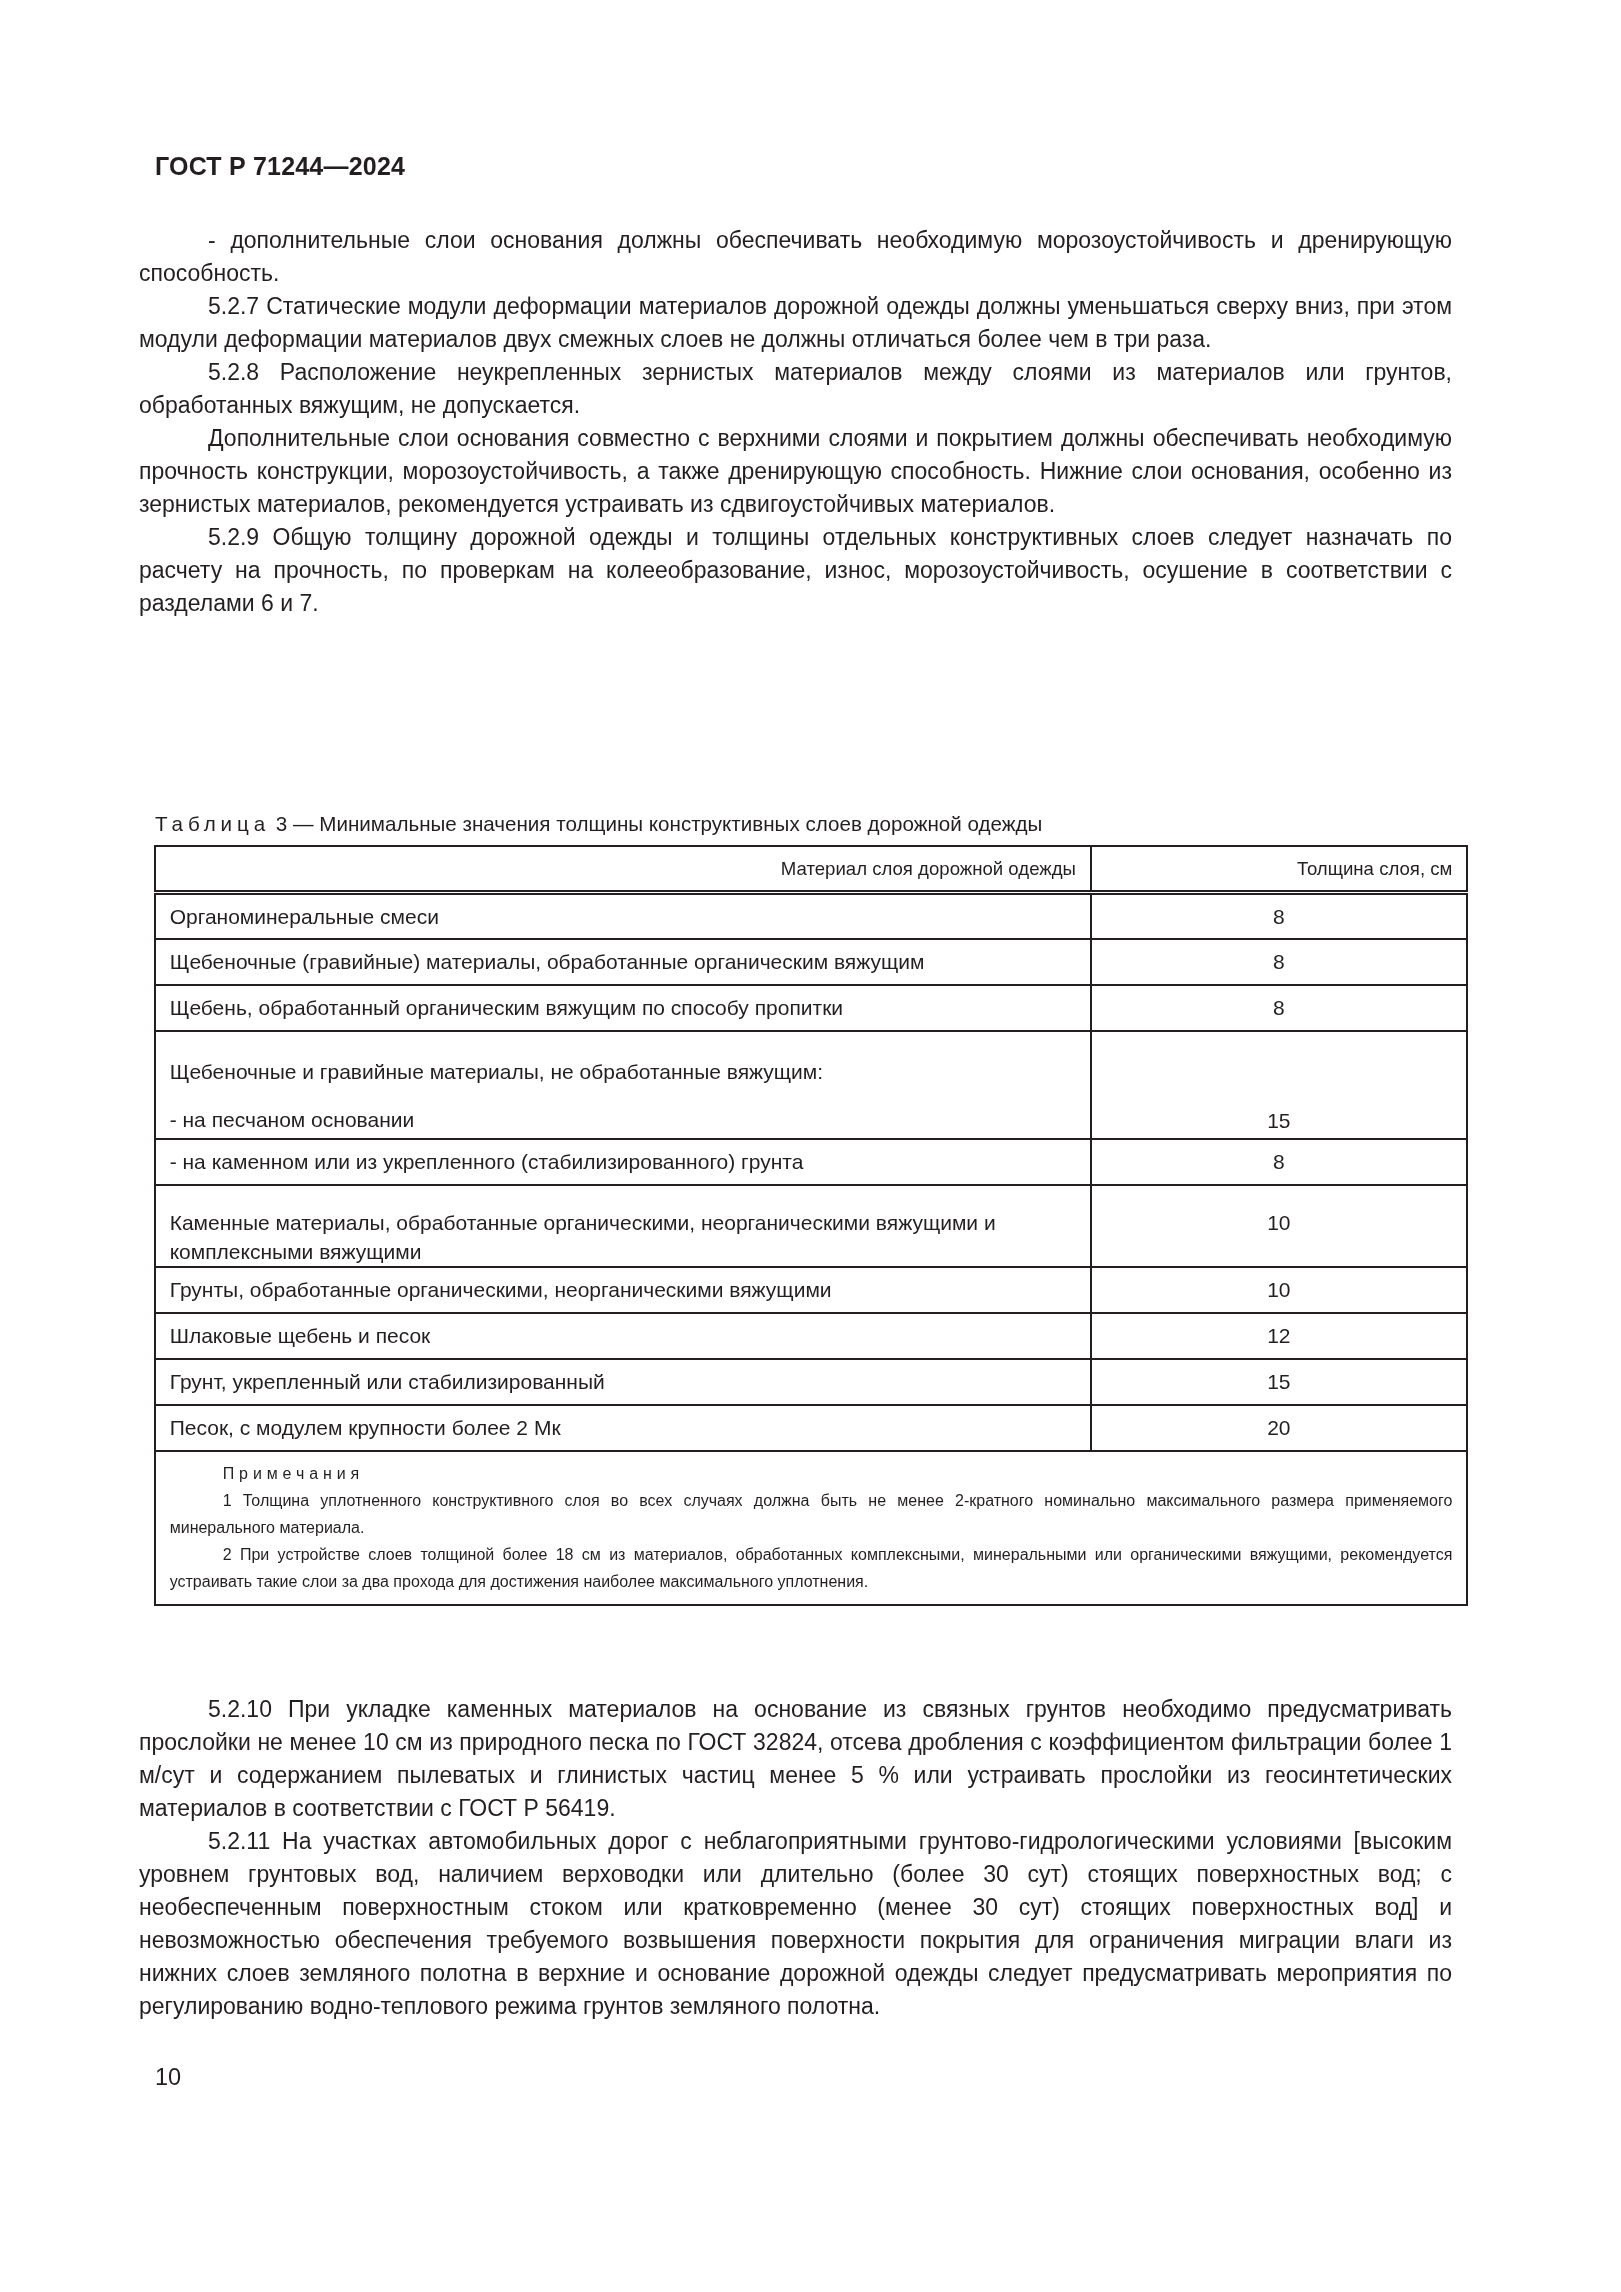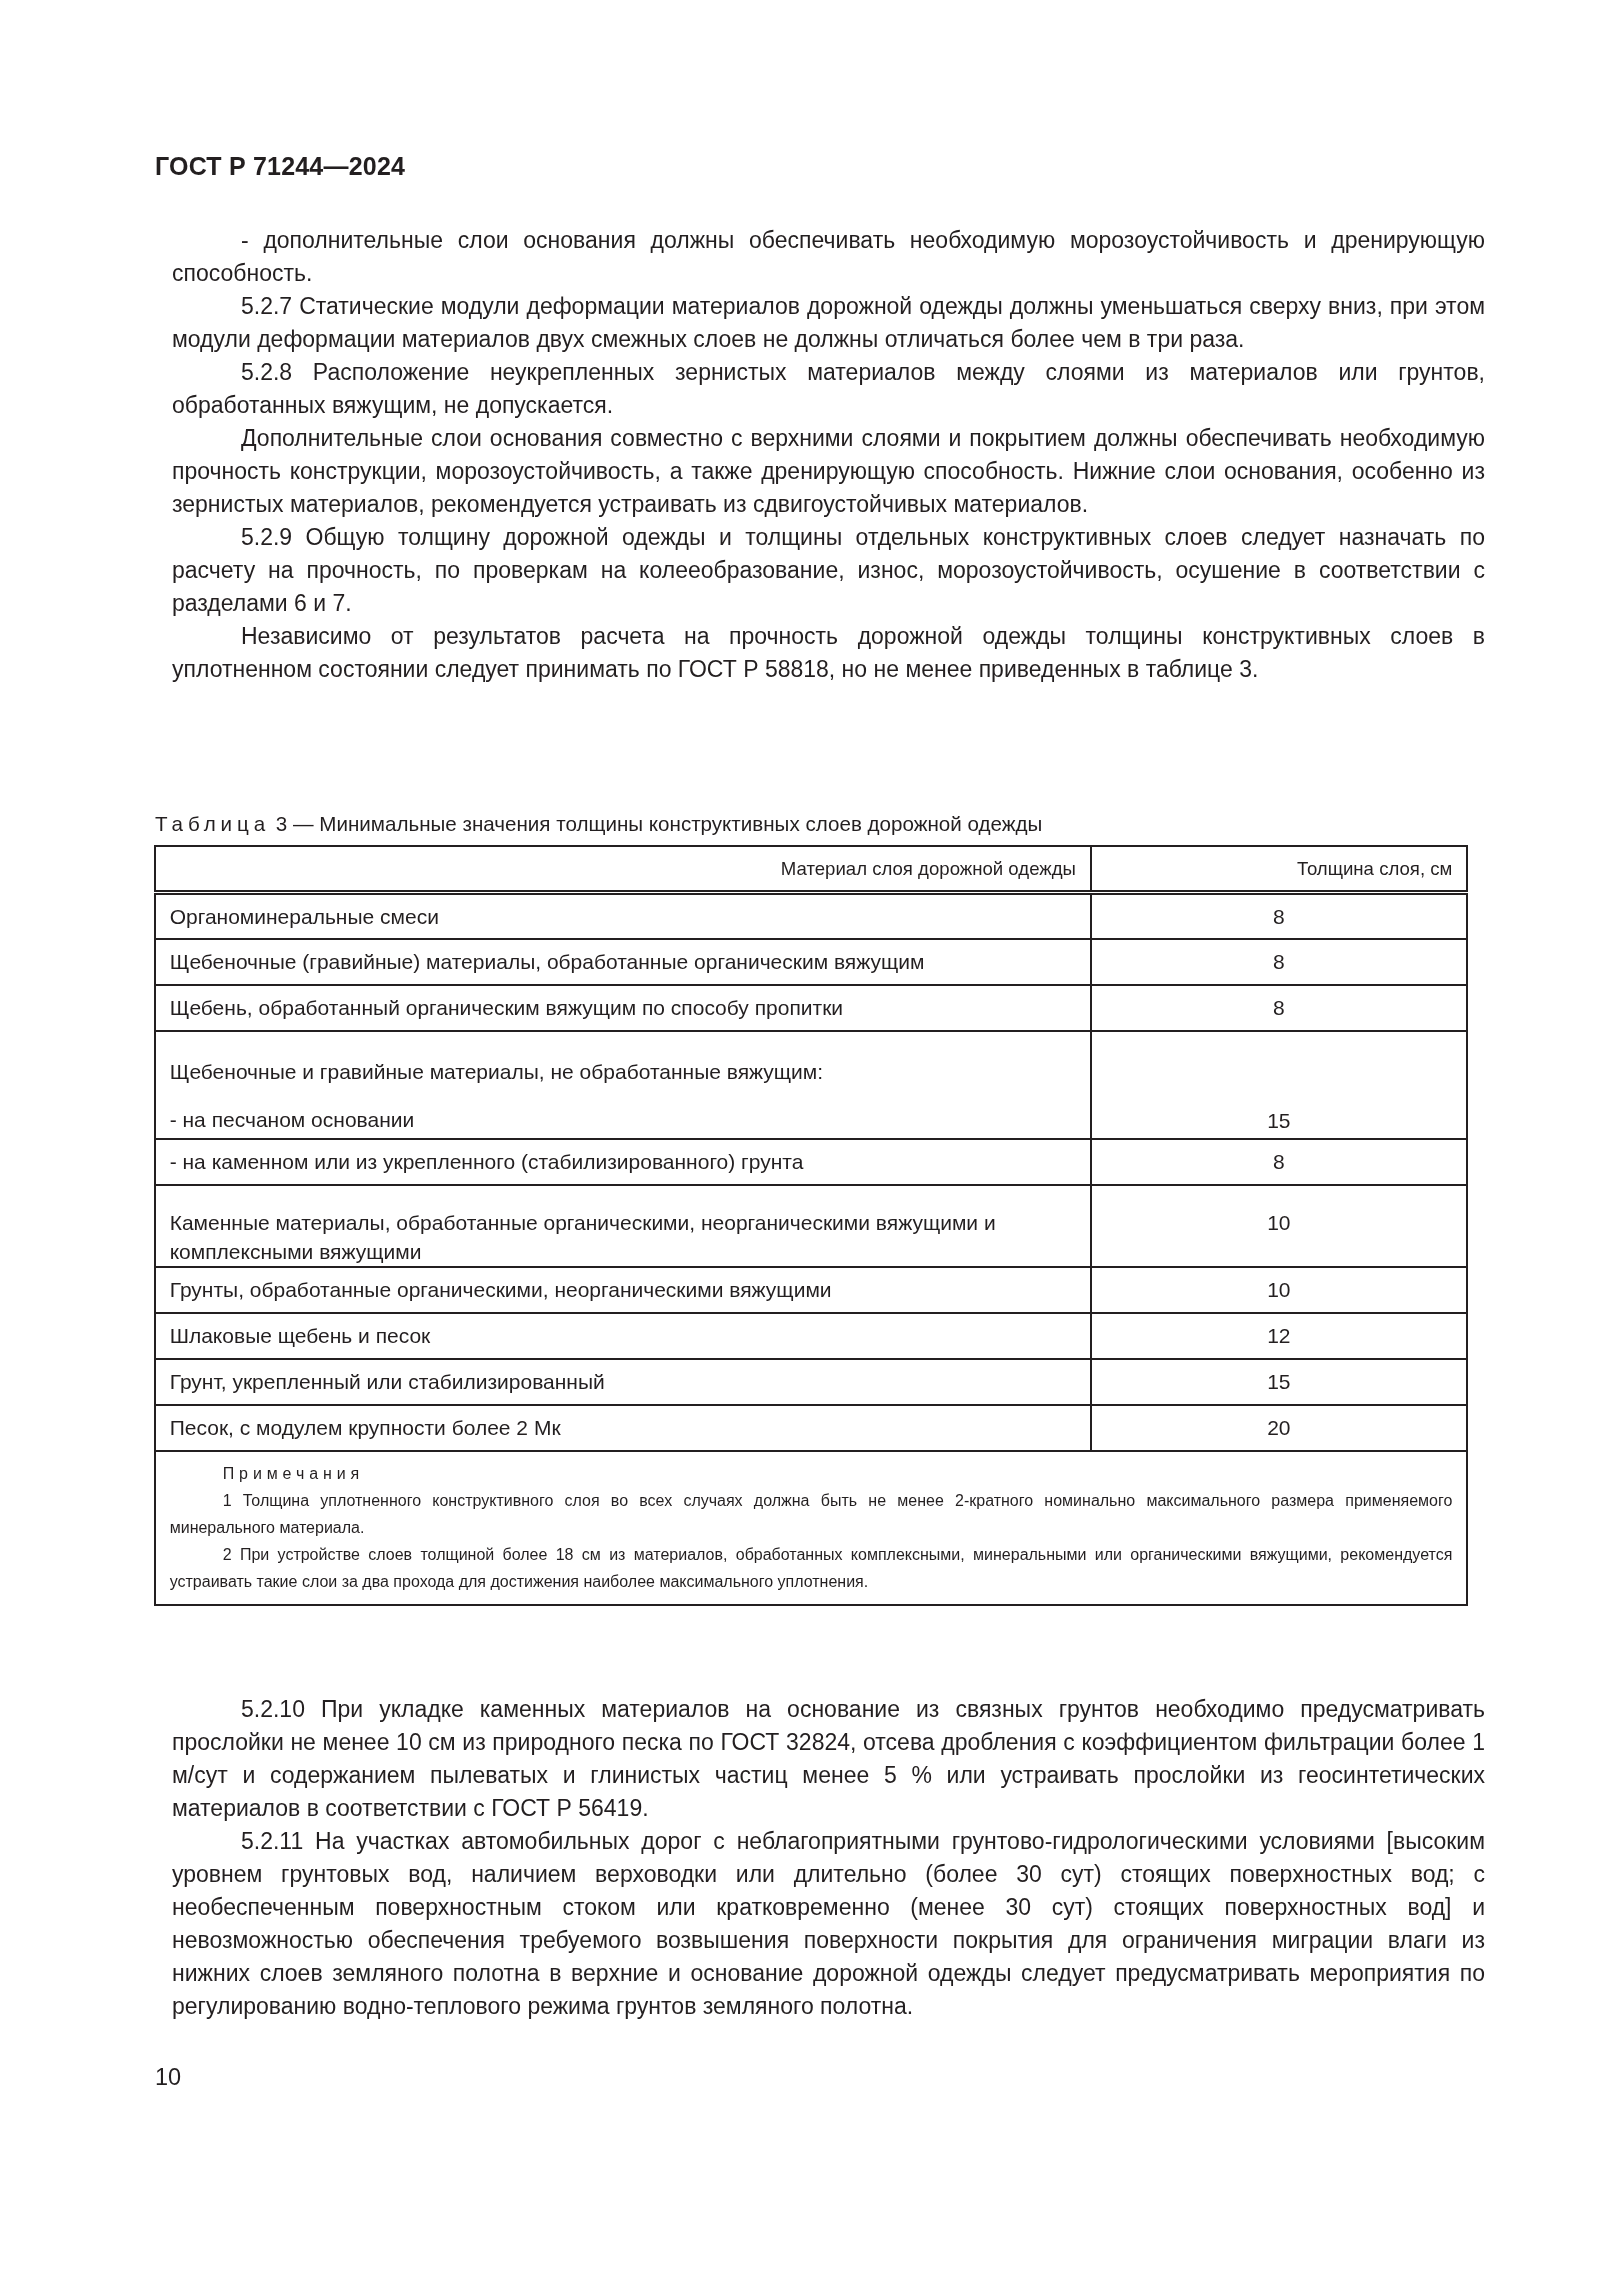--- a/index.html
+++ b/index.html
@@ -6,21 +6,21 @@
   body {
     width: 1621px; height: 2293px; position: relative; overflow: hidden;
     font-family: "Liberation Sans", "DejaVu Sans", sans-serif;
     color: #231f20;
   }
   .page-header {
     position: absolute; left: 155px; top: 152px;
     font-size: 25px; font-weight: bold; letter-spacing: 0.2px;
   }
   .body-block {
-    position: absolute; left: 172px; width: 1313px;
+    position: absolute; left: 139px; width: 1313px;
     font-size: 23px; line-height: 33px; text-align: justify;
   }
   .body-block p { margin: 0; text-indent: 69px; }
   #block-top { top: 224px; }
   .table-caption {
     position: absolute; left: 155px; top: 810px;
     font-size: 20.6px; line-height: 27.4px;
   }
   .table-caption .spaced { letter-spacing: 4.9px; }
   table.data {
@@ -57,21 +57,20 @@
 <body>
 
 <div class="page-header">ГОСТ Р 71244—2024</div>
 
 <div class="body-block" id="block-top">
   <p>- дополнительные слои основания должны обеспечивать необходимую морозоустойчивость и дренирующую способность.</p>
   <p>5.2.7 Статические модули деформации материалов дорожной одежды должны уменьшаться сверху вниз, при этом модули деформации материалов двух смежных слоев не должны отличаться более чем в три раза.</p>
   <p>5.2.8 Расположение неукрепленных зернистых материалов между слоями из материалов или грунтов, обработанных вяжущим, не допускается.</p>
   <p>Дополнительные слои основания совместно с верхними слоями и покрытием должны обеспечивать необходимую прочность конструкции, морозоустойчивость, а также дренирующую способность. Нижние слои основания, особенно из зернистых материалов, рекомендуется устраивать из сдвигоустойчивых материалов.</p>
   <p>5.2.9 Общую толщину дорожной одежды и толщины отдельных конструктивных слоев следует назначать по расчету на прочность, по проверкам на колееобразование, износ, морозоустойчивость, осушение в соответствии с разделами 6 и 7.</p>
-  <p>Независимо от результатов расчета на прочность дорожной одежды толщины конструктивных слоев в уплотненном состоянии следует принимать по ГОСТ Р 58818, но не менее приведенных в таблице 3.</p>
 </div>
 
 <div class="table-caption"><span class="spaced">Таблица</span><span> 3 — Минимальные значения толщины конструктивных слоев дорожной одежды</span></div>
 
 <table class="data">
   <thead>
     <tr>
       <th>Материал слоя дорожной одежды</th>
       <th style="width:347px">Толщина слоя, см</th>
     </tr>

